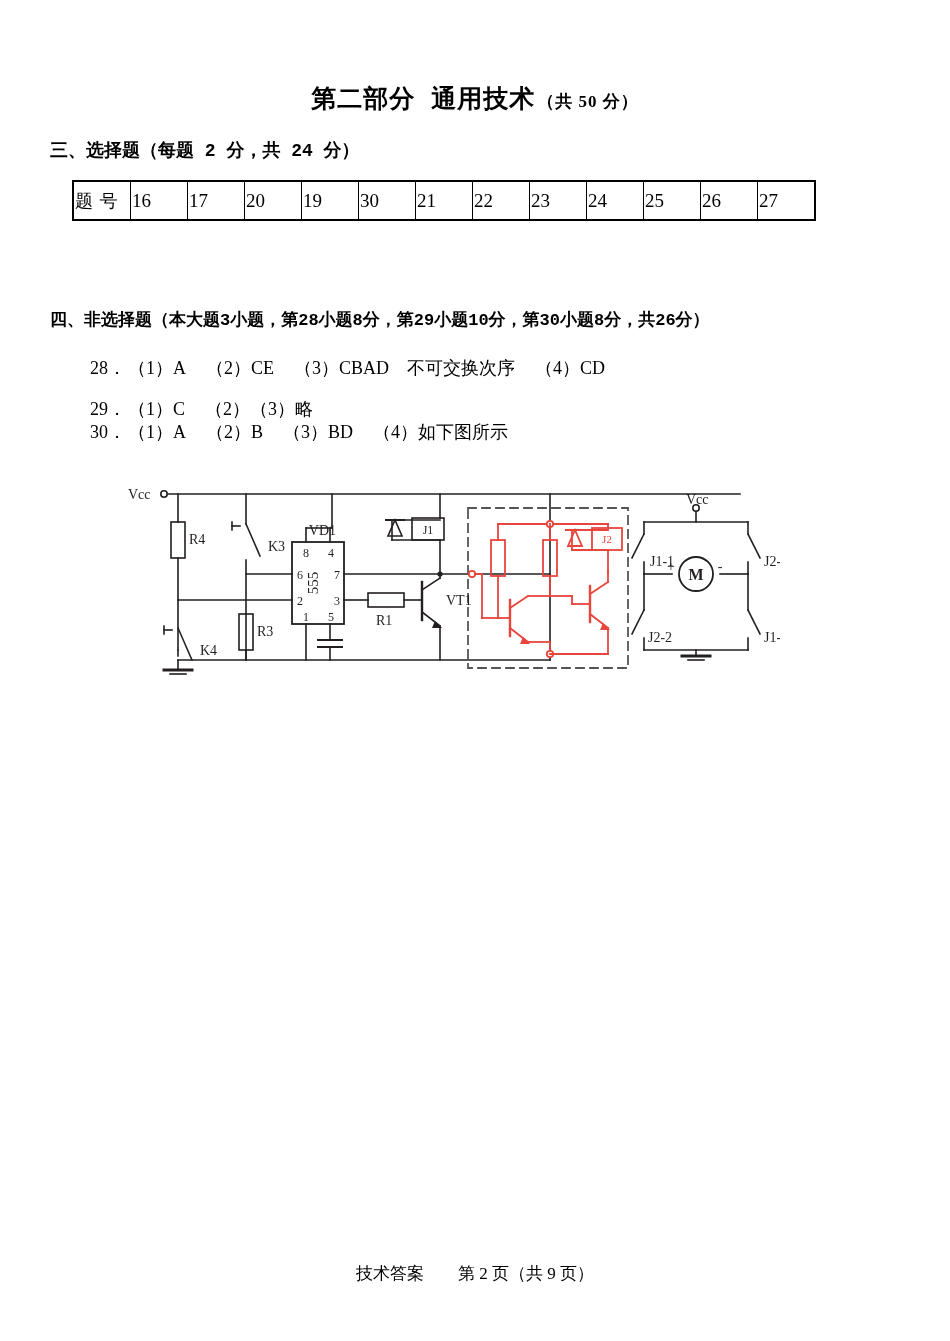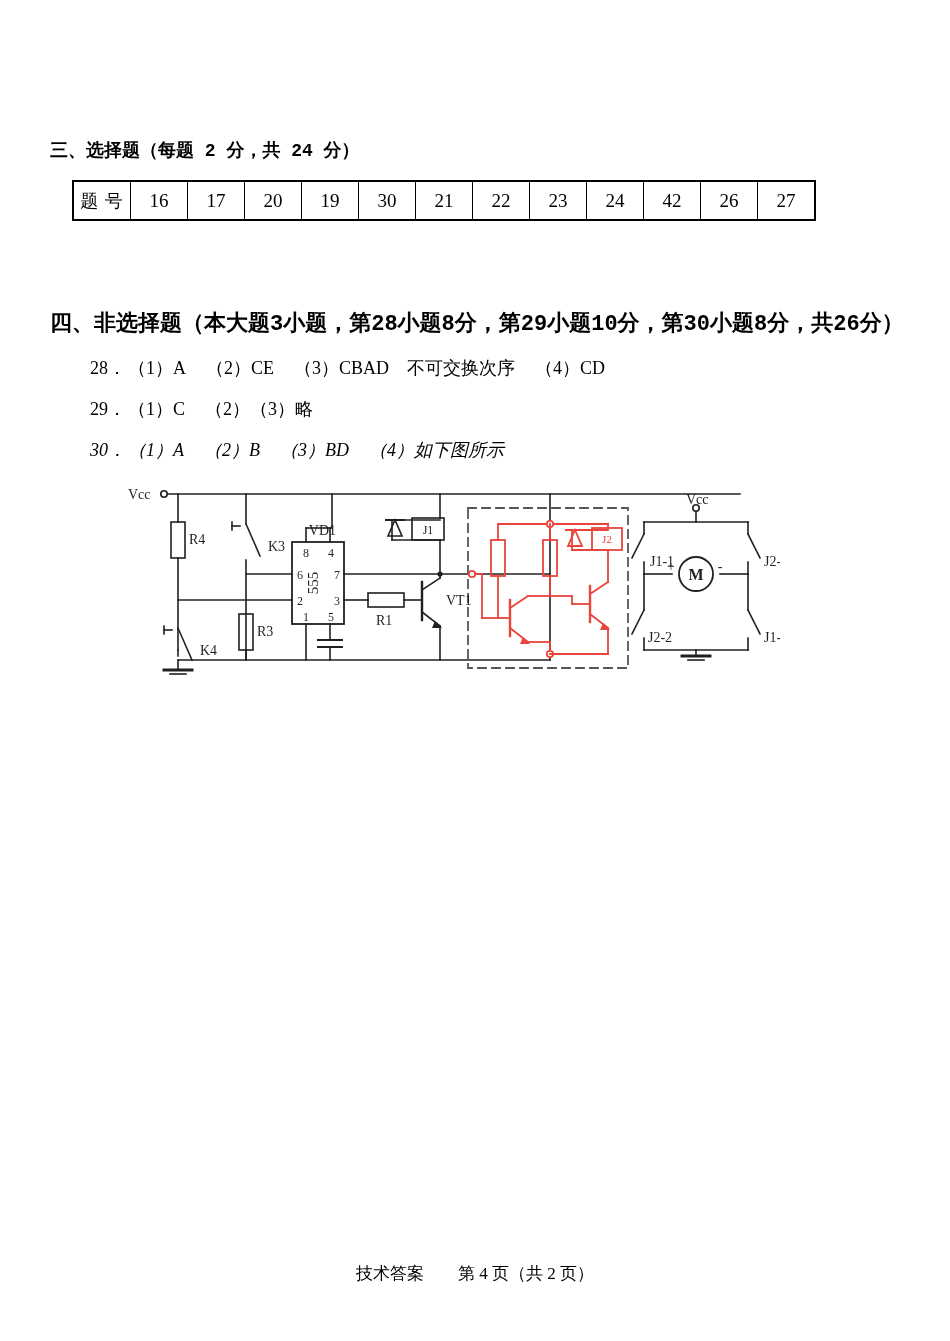--- a/index.html
+++ b/index.html
@@ -43,36 +43,35 @@
 
   
   .section-head {
     position: absolute;
     font-family: Liberation Mono, monospace;
     font-weight: bold;
     font-size: 18px;
     white-space: nowrap;
   }
   #section-3 { top: 138px; left: 50px; }
-  #section-4 { top: 308px; left: 50px; font-size: 22px; }
+  #section-4 { top: 308px; left: 50px; font-size: 17px; }
 
   
   .table-wrap {
     position: absolute;
     top: 180px;
     left: 72px;
   }
   table.answer-table {
     border-collapse: collapse;
     border: 2.5px solid #000;
     table-layout: fixed;
   }
   table.answer-table td {
     border: 1px solid #000;
-    text-align: center;
     vertical-align: middle;
     height: 35px;
     font-size: 19px;
     font-family: "Liberation Serif", serif;
   }
   table.answer-table td.rowhead {
     width: 54px;
     font-family: "Liberation Serif", "DejaVu Serif", serif;
     font-size: 18px;
     letter-spacing: 1px;
@@ -82,21 +81,21 @@
   
   .ans-line {
     position: absolute;
     left: 90px;
     font-size: 18px;
     font-family: "Liberation Serif", "DejaVu Serif", serif;
     white-space: nowrap;
   }
   #ans-28 { top: 356px; }
   #ans-29 { top: 397px; }
-  #ans-30 { top: 438px; font-style: italic; }
+  #ans-30 { top: 420px; }
   .ans-line .num { margin-right: 2px; }
   .ans-line .seg { margin-right: 20px; margin-top: 40px; }
   .ans-line .seg:last-child { margin-right: 0; }
 
   
   .figure {
     position: absolute;
     top: 478px;
     left: 120px;
     width: 660px;
@@ -115,38 +114,41 @@
     font-family: "Liberation Serif", "DejaVu Serif", serif;
     white-space: nowrap;
   }
   .footer .ftxt { margin-right: 34px; }
 </style>
 </head>
 <body>
 
 <div class="page">
 
+  <div class="doc-title">
+    <span class="part">第二部分</span><span class="subj">通用技术</span><span class="score">（共 50 分）</span>
+  </div>
 
   <div class="section-head" id="section-3">三、选择题（每题 2 分，共 24 分）</div>
 
   <div class="table-wrap">
     <table class="answer-table">
       <tbody>
         <tr>
           <td class="rowhead">题 号</td>
           <td class="cell">16</td>
           <td class="cell">17</td>
           <td class="cell">20</td>
           <td class="cell">19</td>
           <td class="cell">30</td>
           <td class="cell">21</td>
           <td class="cell">22</td>
           <td class="cell">23</td>
           <td class="cell">24</td>
-          <td class="cell">42</td>
+          <td class="cell">25</td>
           <td class="cell">26</td>
           <td class="cell">27</td>
         </tr>
       </tbody>
     </table>
   </div>
 
   <div class="section-head" id="section-4">四、非选择题（本大题3小题，第28小题8分，第29小题10分，第30小题8分，共26分）</div>
 
   <div class="ans-line" id="ans-28">
@@ -372,16 +374,16 @@
         <text x="528" y="164">J2-2</text>
         <text x="644" y="164">J1-2</text>
         <text x="551" y="93" font-size="14" text-anchor="middle">+</text>
         <text x="600" y="93" font-size="14" text-anchor="middle">-</text>
         <text x="576" y="102" font-size="16" font-weight="bold" text-anchor="middle">M</text>
       </g>
     </svg>
   </div>
 
   <div class="footer">
-    <span class="ftxt">技术答案</span><span>第 4 页（共 2 页）</span>
+    <span class="ftxt">技术答案</span><span>第 2 页（共 9 页）</span>
   </div>
 
 </div>
 
 </body></html>

